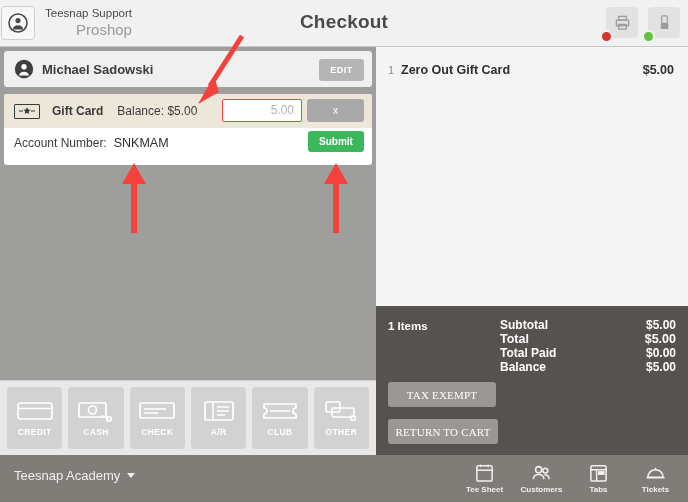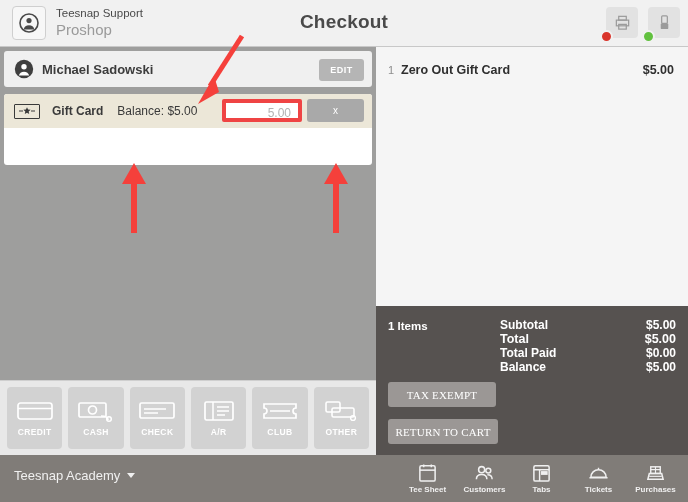--- a/index.html
+++ b/index.html
@@ -9,21 +9,21 @@
     background: #f2f2f2;
     overflow: hidden;
   }
   #app { position: relative; width: 688px; height: 502px; }
 
   
   .header {
     position: absolute; left: 0; top: 0; width: 688px; height: 46px;
     background: #f1f1f1;
   }
-  .hdr-user { position: absolute; left: 12px; top: 6px; display: flex; align-items: center; }
+  .hdr-user { position: absolute; left: 1px; top: 6px; display: flex; align-items: center; text-align: right; }
   .hdr-avatar {
     width: 34px; height: 34px; border: 1px solid #cfcfcf; border-radius: 4px;
     background: #f7f7f7; display: flex; align-items: center; justify-content: center;
   }
   .hdr-avatar svg { display: block; }
   .hdr-names { margin-left: 10px; line-height: 1.15; }
   .hdr-name { font-size: 11.5px; color: #4a4a4a; font-weight: 400; }
   .hdr-sub { font-size: 15px; color: #9a9a9a; margin-top: 1px; }
 
   .hdr-title {
@@ -71,21 +71,21 @@
     position: relative;
   }
   .gc-icon {
     margin-left: 10px; width: 26px; height: 15px; border: 1.5px solid #3a3a3a;
     display: flex; align-items: center; justify-content: center; border-radius: 1px;
   }
   .gc-label { margin-left: 12px; font-size: 12px; font-weight: bold; color: #3a3a3a; }
   .gc-balance { margin-left: 14px; font-size: 12px; color: #3a3a3a; }
   .gc-amt {
     position: absolute; right: 70px; top: 5px; width: 80px; height: 23px;
-    background: #ffffff; border: 4px solid #ef4444; border-radius: 2px;
+    background: #ffffff; border: 1px solid #ef4444; border-radius: 2px;
     font-size: 12px; color: #b3b3b3; text-align: right; padding-right: 7px;
     line-height: 21px;
   }
   .gc-x {
     position: absolute; right: 8px; top: 5px; width: 57px; height: 23px;
     background: #a9a9a9; border-radius: 3px; color: #ffffff; font-size: 10px;
     display: flex; align-items: center; justify-content: center;
   }
   .gc-bot {
     height: 29px; background: #ffffff; display: flex; align-items: center;
@@ -236,20 +236,25 @@
           <svg width="18" height="10" viewBox="0 0 18 10">
             <path d="M1 5h4M13 5h4" stroke="#3a3a3a" stroke-width="1.2"></path>
             <path d="M9 1.2l1.1 2.3 2.5.3-1.9 1.7.5 2.5L9 6.8 6.8 8l.5-2.5-1.9-1.7 2.5-.3z" fill="#3a3a3a"></path>
           </svg>
         </div>
         <div class="gc-label">Gift Card</div>
         <div class="gc-balance">Balance: $5.00</div>
         <div class="gc-amt">5.00</div>
         <div class="gc-x">x</div>
       </div>
+      <div class="gc-bot">
+        <div class="acct-label">Account Number:</div>
+        <div class="acct-val">SNKMAM</div>
+        <div class="submit-btn">Submit</div>
+      </div>
     </div>
 
     <div class="pay-strip">
       <div class="pay-tile">
         <svg width="38" height="24" viewBox="0 0 38 24">
           <rect x="2" y="4" width="34" height="16" rx="2.5" fill="none" stroke="#ffffff" stroke-width="1.7"></rect>
           <path d="M2 9.5h34" stroke="#ffffff" stroke-width="1.7"></path>
         </svg>
         <div class="pay-lbl">CREDIT</div>
       </div>
@@ -359,29 +364,20 @@
         <div class="nav-lbl">Tabs</div>
       </div>
       <div class="nav-item">
         <svg width="21" height="20" viewBox="0 0 22 21">
           <path d="M3 15h16c0-4.4-3.6-8-8-8s-8 3.6-8 8z" fill="none" stroke="#f0f0f0" stroke-width="1.6"></path>
           <path d="M1.5 15.5h19" stroke="#f0f0f0" stroke-width="1.6"></path>
           <path d="M11 7V5" stroke="#f0f0f0" stroke-width="1.5"></path>
         </svg>
         <div class="nav-lbl">Tickets</div>
       </div>
-      <div class="nav-item">
-        <svg width="21" height="20" viewBox="0 0 22 21">
-          <path d="M3 17h16l-1.5-6h-13z" fill="none" stroke="#f0f0f0" stroke-width="1.6"></path>
-          <rect x="6" y="4" width="10" height="7" fill="none" stroke="#f0f0f0" stroke-width="1.5"></rect>
-          <path d="M6 7h10M11 4v7" stroke="#f0f0f0" stroke-width="1.2"></path>
-          <path d="M4.5 14h13" stroke="#f0f0f0" stroke-width="1.2"></path>
-        </svg>
-        <div class="nav-lbl">Purchases</div>
-      </div>
     </div>
   </div>
 
   <svg class="arrow" style="left:190px; top:28px; width:70px; height:80px;" viewBox="0 0 70 80">
     <line x1="52" y1="8" x2="20" y2="58" stroke="#f5403b" stroke-width="5"></line>
     <path d="M8 76 L24 48 L29 64 Z" fill="#f5403b"></path>
   </svg>
 
   <svg class="arrow" style="left:120px; top:163px; width:28px; height:72px;" viewBox="0 0 28 72">
     <line x1="14" y1="70" x2="14" y2="18" stroke="#f5403b" stroke-width="6"></line>

